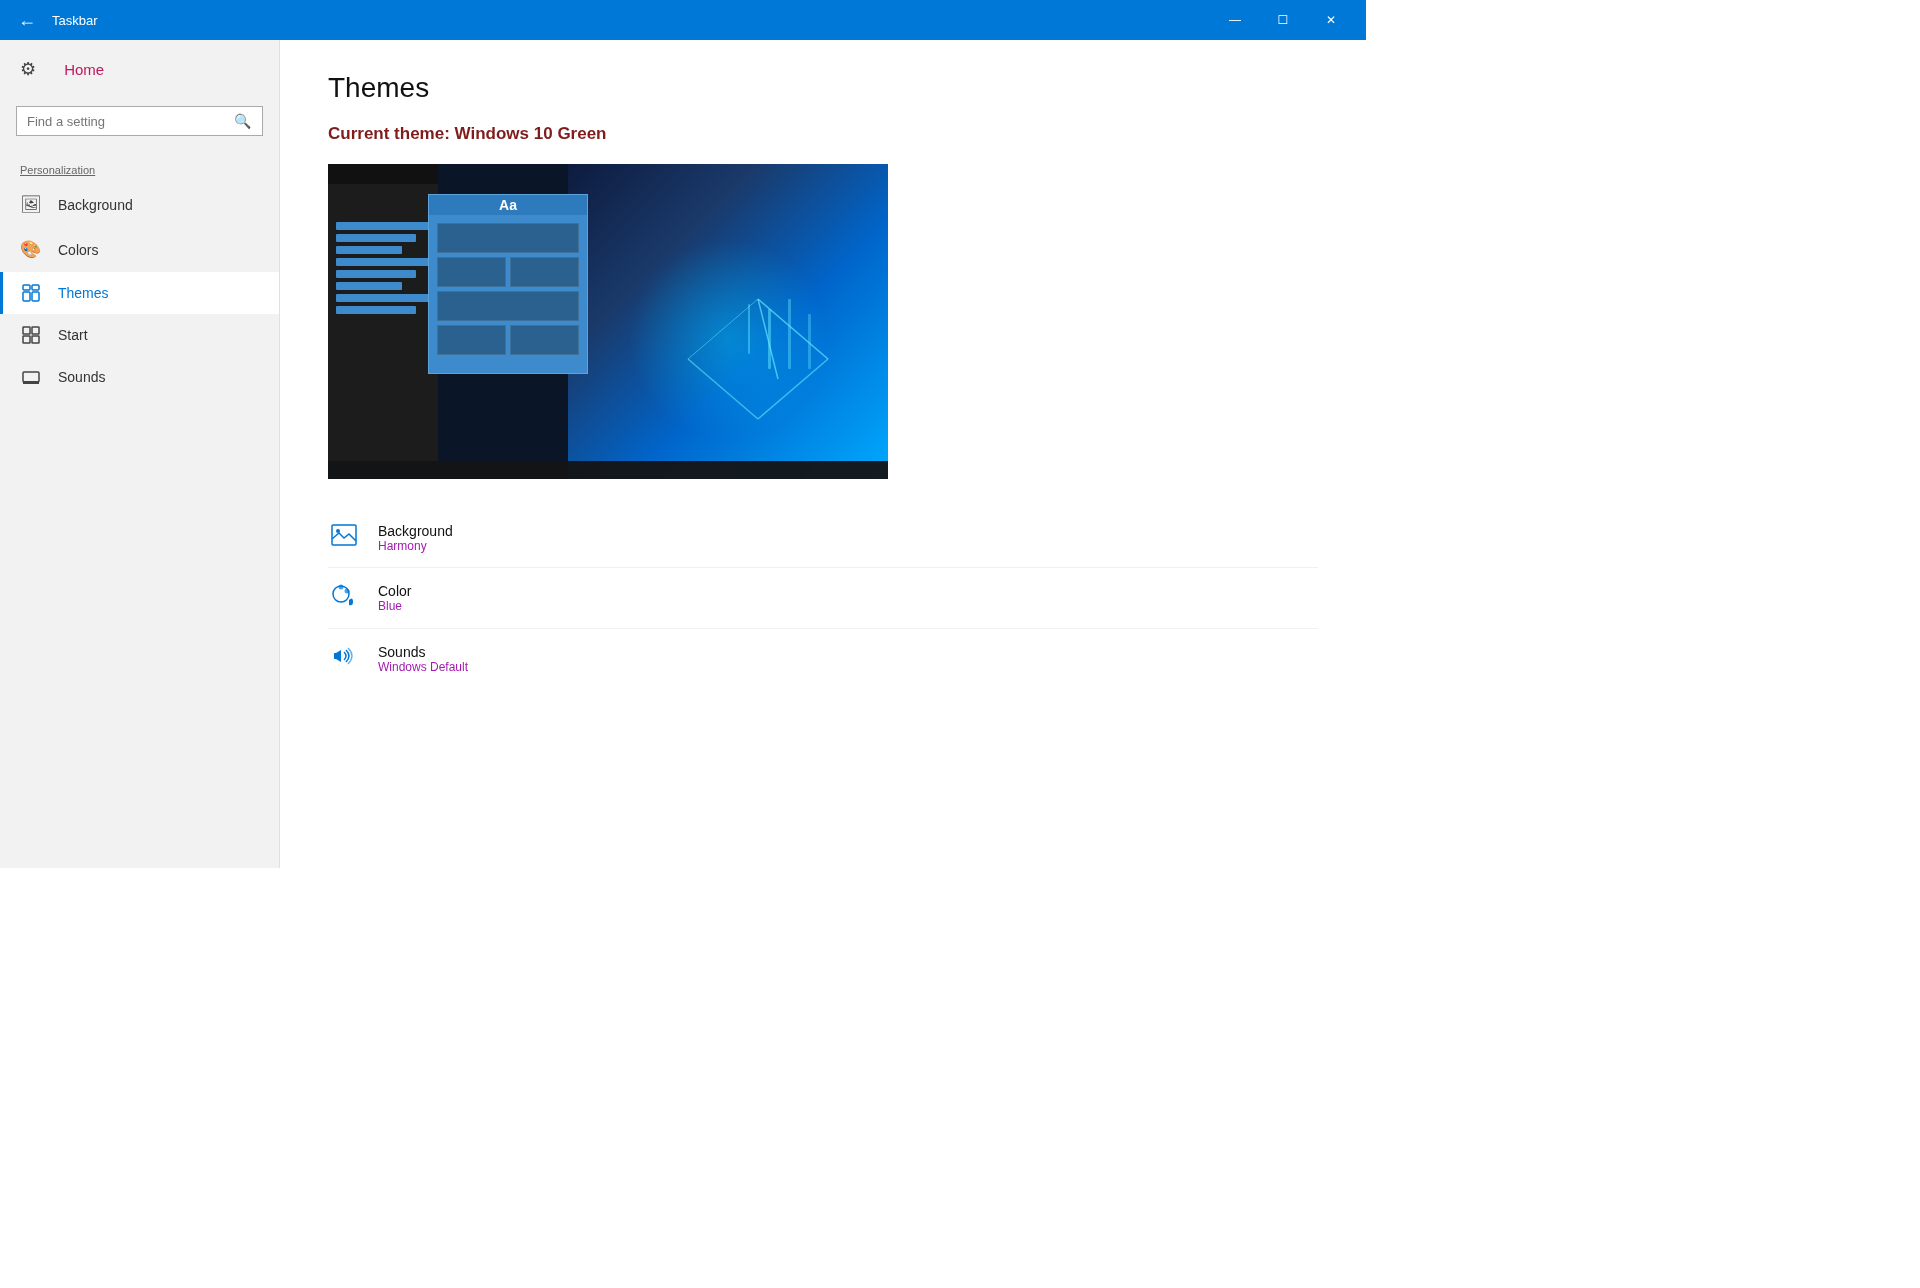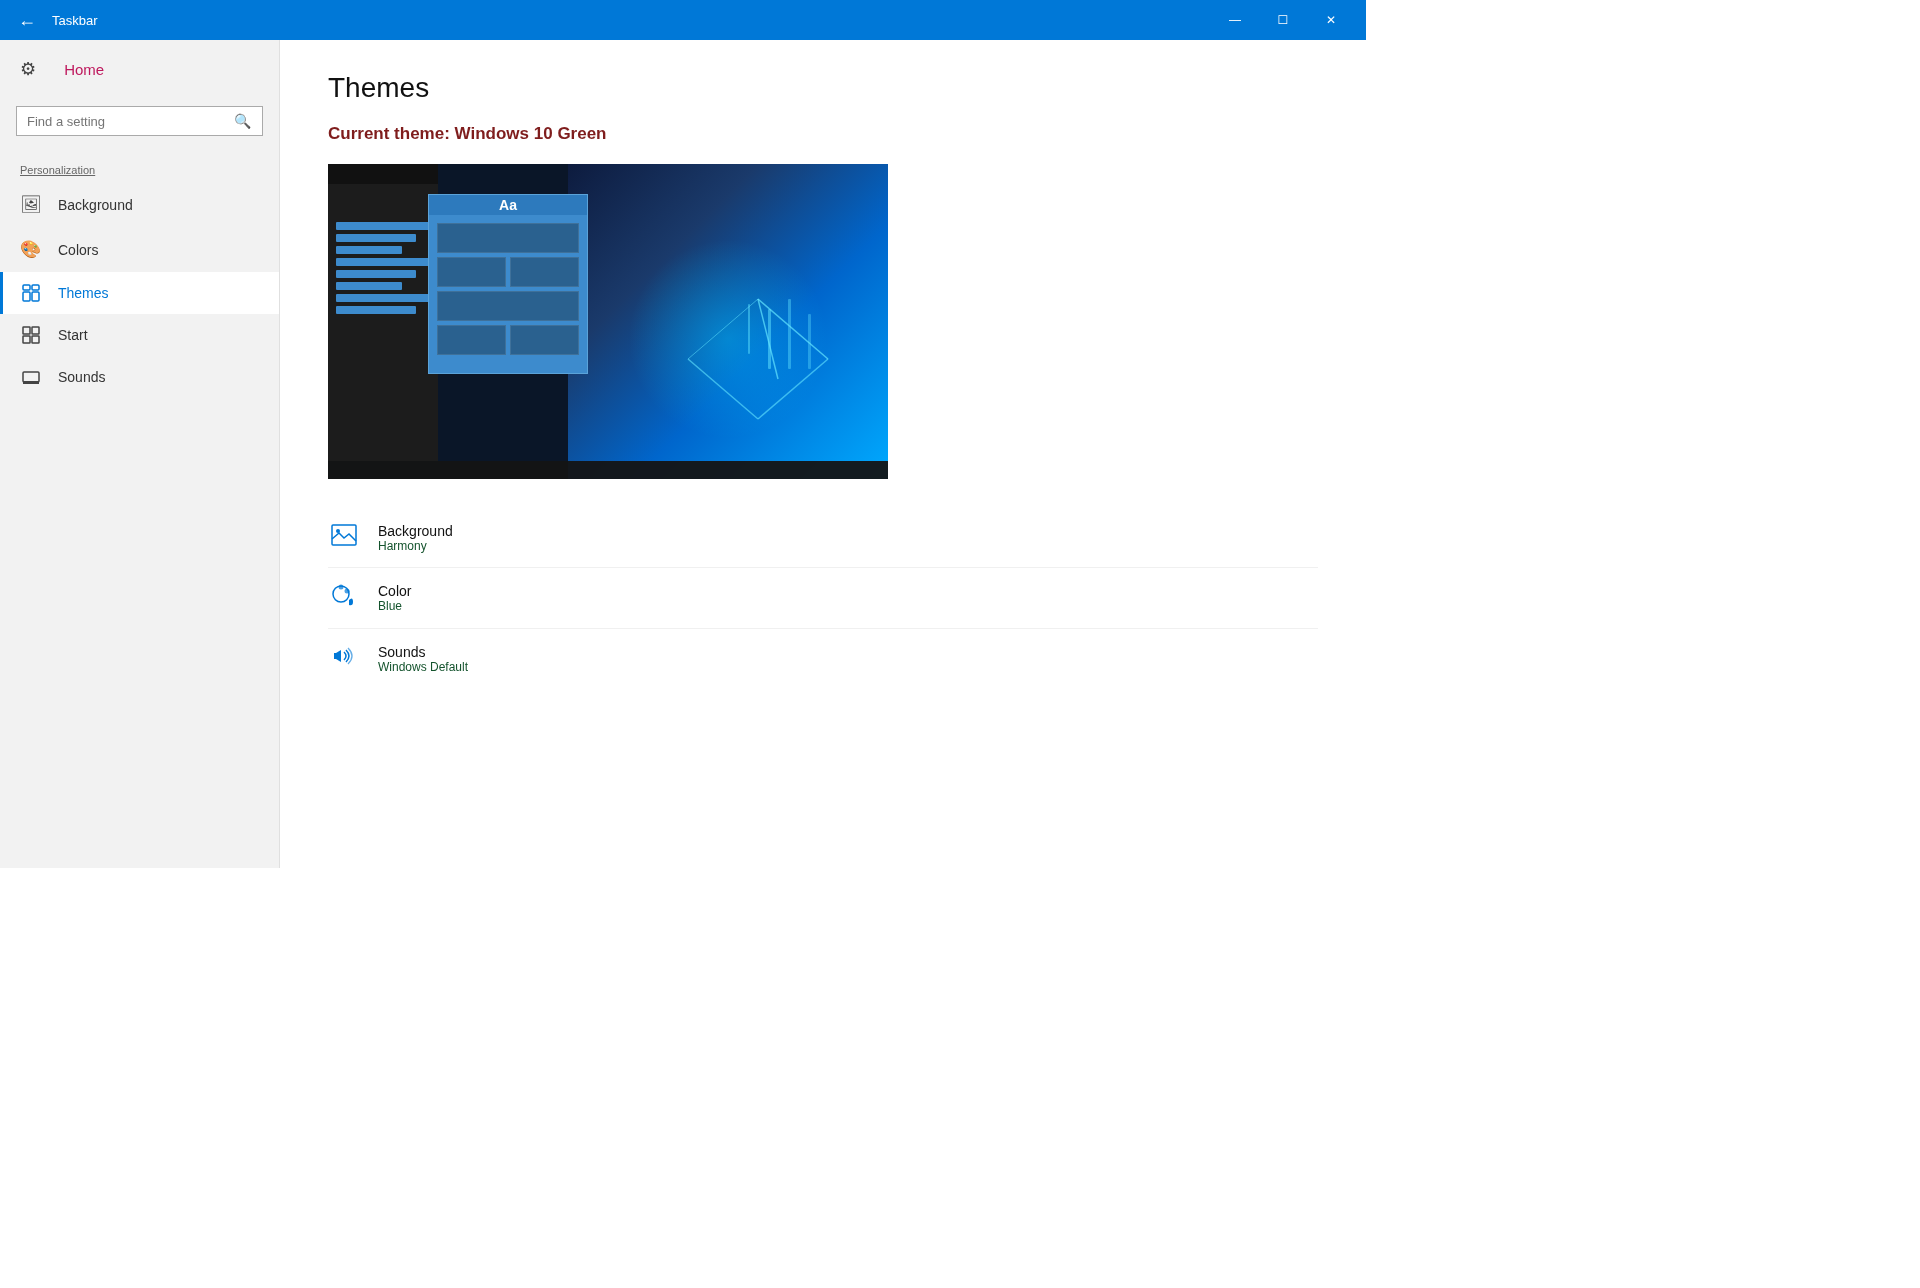--- a/index.html
+++ b/index.html
@@ -278,21 +278,21 @@
     }
 
     .theme-info-name {
       font-size: 14px;
       color: #111;
       font-weight: 400;
     }
 
     .theme-info-value {
       font-size: 12px;
-      color: #14532d;
+      color: #a21caf;
     }
   </style>
 </head>
 <body>
 
 <div class="titlebar">
   <div class="titlebar-back">
     <span>←</span>
   </div>
   <span class="titlebar-title">Taskbar</span>

